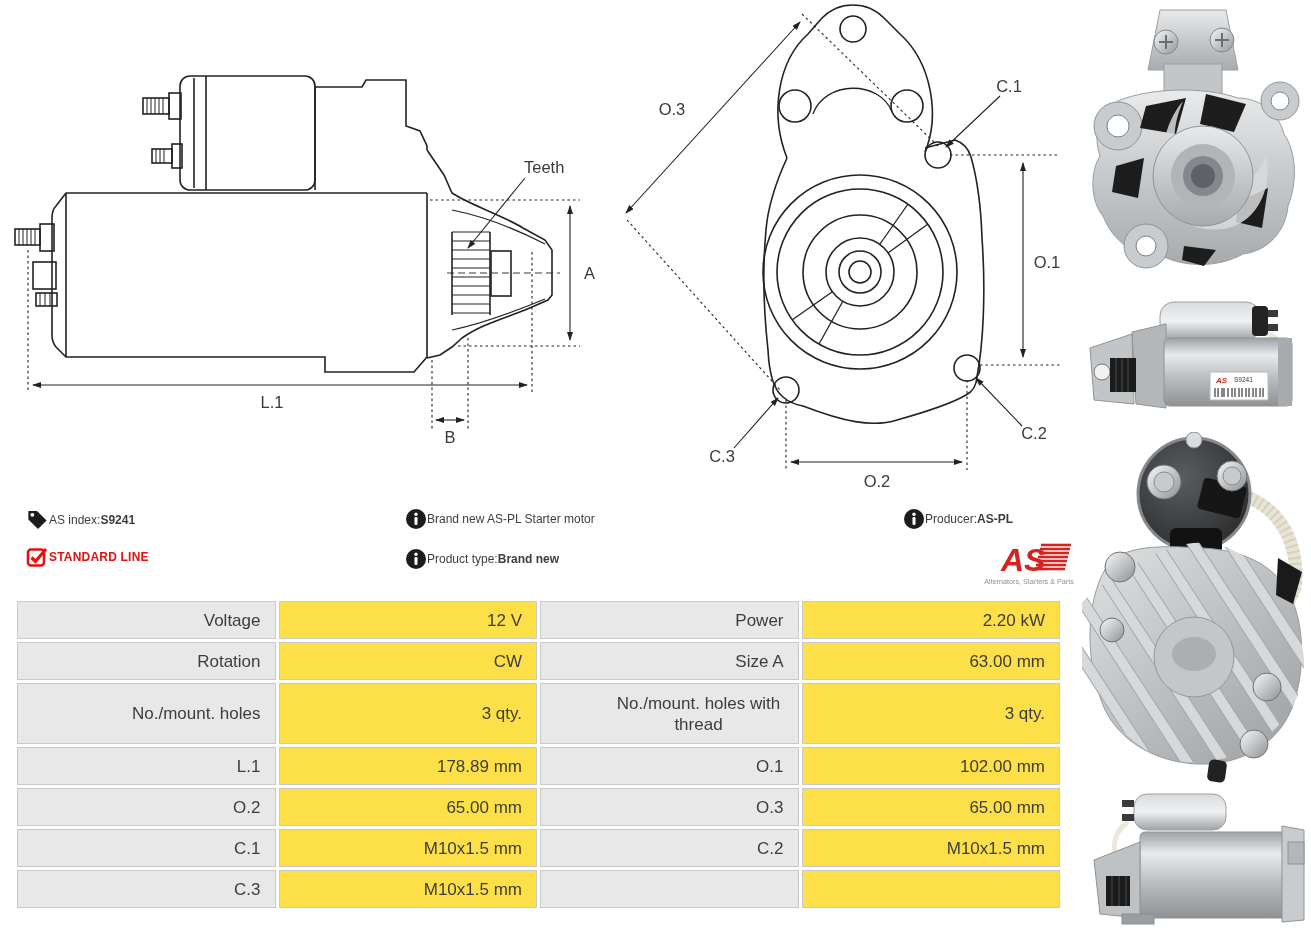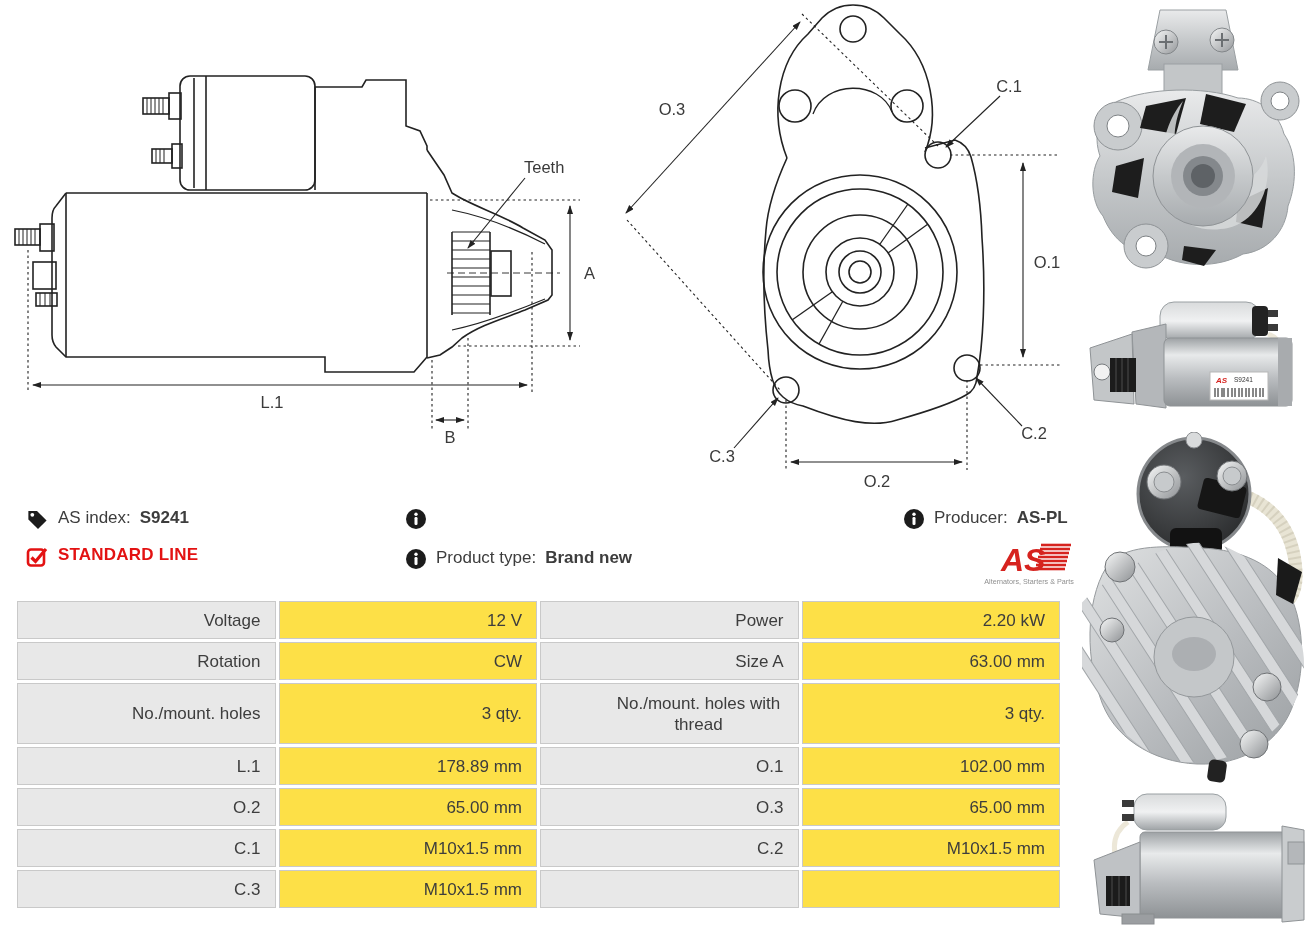--- a/index.html
+++ b/index.html
@@ -1,20 +1,20 @@
 <!DOCTYPE html>
 <html><head>
 <meta charset="utf-8">
 <style>
   html,body{margin:0;padding:0;background:#fff;}
   .page{position:relative;width:1311px;height:936px;background:#fff;overflow:hidden;
         font-family:"Liberation Sans",sans-serif;color:#3d3d3d;}
   .abs{position:absolute;}
   
-  .inforow{position:absolute;display:flex;gap:9px;font-size:17px;white-space:nowrap;}
+  .inforow{position:absolute;display:flex;align-items:center;font-size:12px;white-space:nowrap;}
   .inforow .b{font-weight:bold;}
   .red{color:#e31212;font-weight:bold;letter-spacing:.2px;}
   
   table.spec{position:absolute;left:14px;top:598px;width:1049px;border-collapse:separate;border-spacing:3px;table-layout:fixed;}
   table.spec td{height:32px;padding:2px 14px;font-size:17px;text-align:right;vertical-align:middle;
                 border:1px solid #c9c9c9;line-height:21px;}
   table.spec td.lab{background:#e8e8e8;color:#3d3d3d;}
   table.spec td.val{background:#fde047;color:#3d3d3d;}
   table.spec tr.tall td{height:55px;}
   .wrap-narrow{display:inline-block;width:170px;text-align:center;}
@@ -341,20 +341,21 @@
     </svg>
     <span class="red">STANDARD LINE</span>
   </div>
 
   <div class="inforow" style="left:405px;top:508px">
     <svg width="22" height="22" viewBox="0 0 22 22">
       <circle cx="11" cy="11" r="10" fill="#1c1c1c"></circle>
       <circle cx="11" cy="6.2" r="1.7" fill="#ffffff"></circle>
       <rect x="9.5" y="9" width="3" height="8" rx="1.2" fill="#ffffff"></rect>
     </svg>
+    <span>Brand new AS-PL Starter motor</span>
   </div>
 
   <div class="inforow" style="left:405px;top:548px">
     <svg width="22" height="22" viewBox="0 0 22 22">
       <circle cx="11" cy="11" r="10" fill="#1c1c1c"></circle>
       <circle cx="11" cy="6.2" r="1.7" fill="#ffffff"></circle>
       <rect x="9.5" y="9" width="3" height="8" rx="1.2" fill="#ffffff"></rect>
     </svg>
     <span>Product type:</span>
     <span class="b">Brand new</span>

